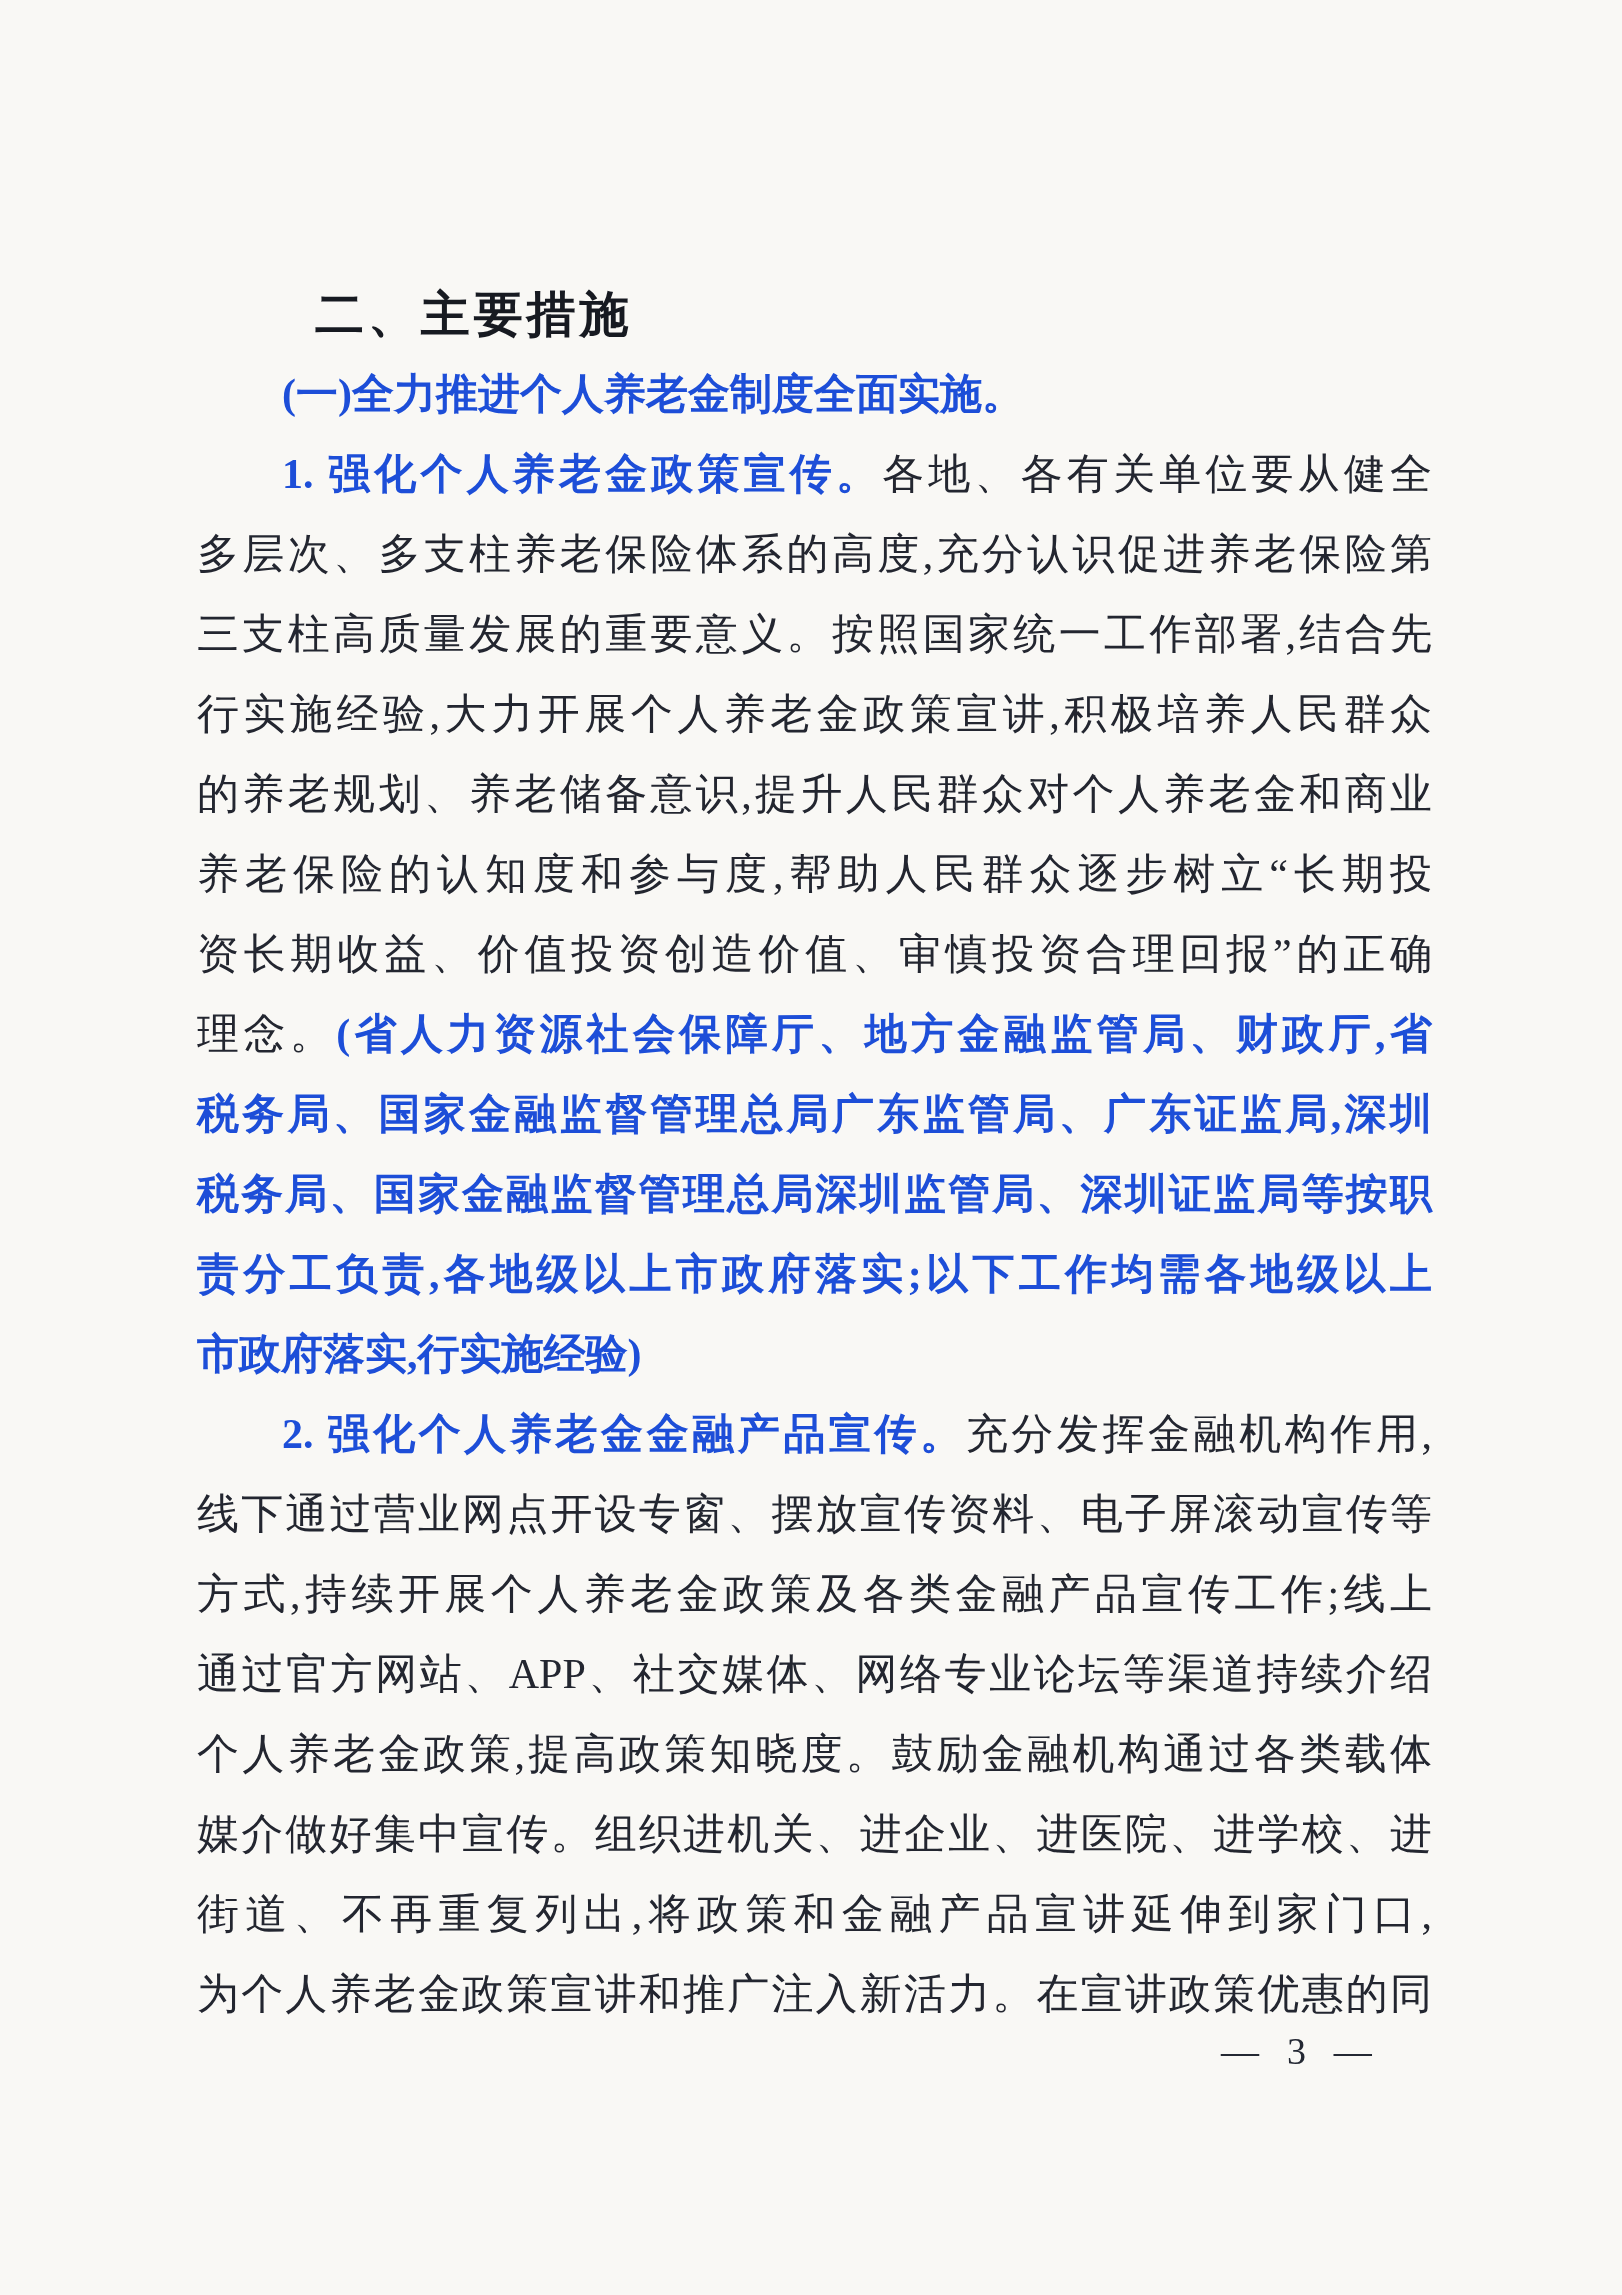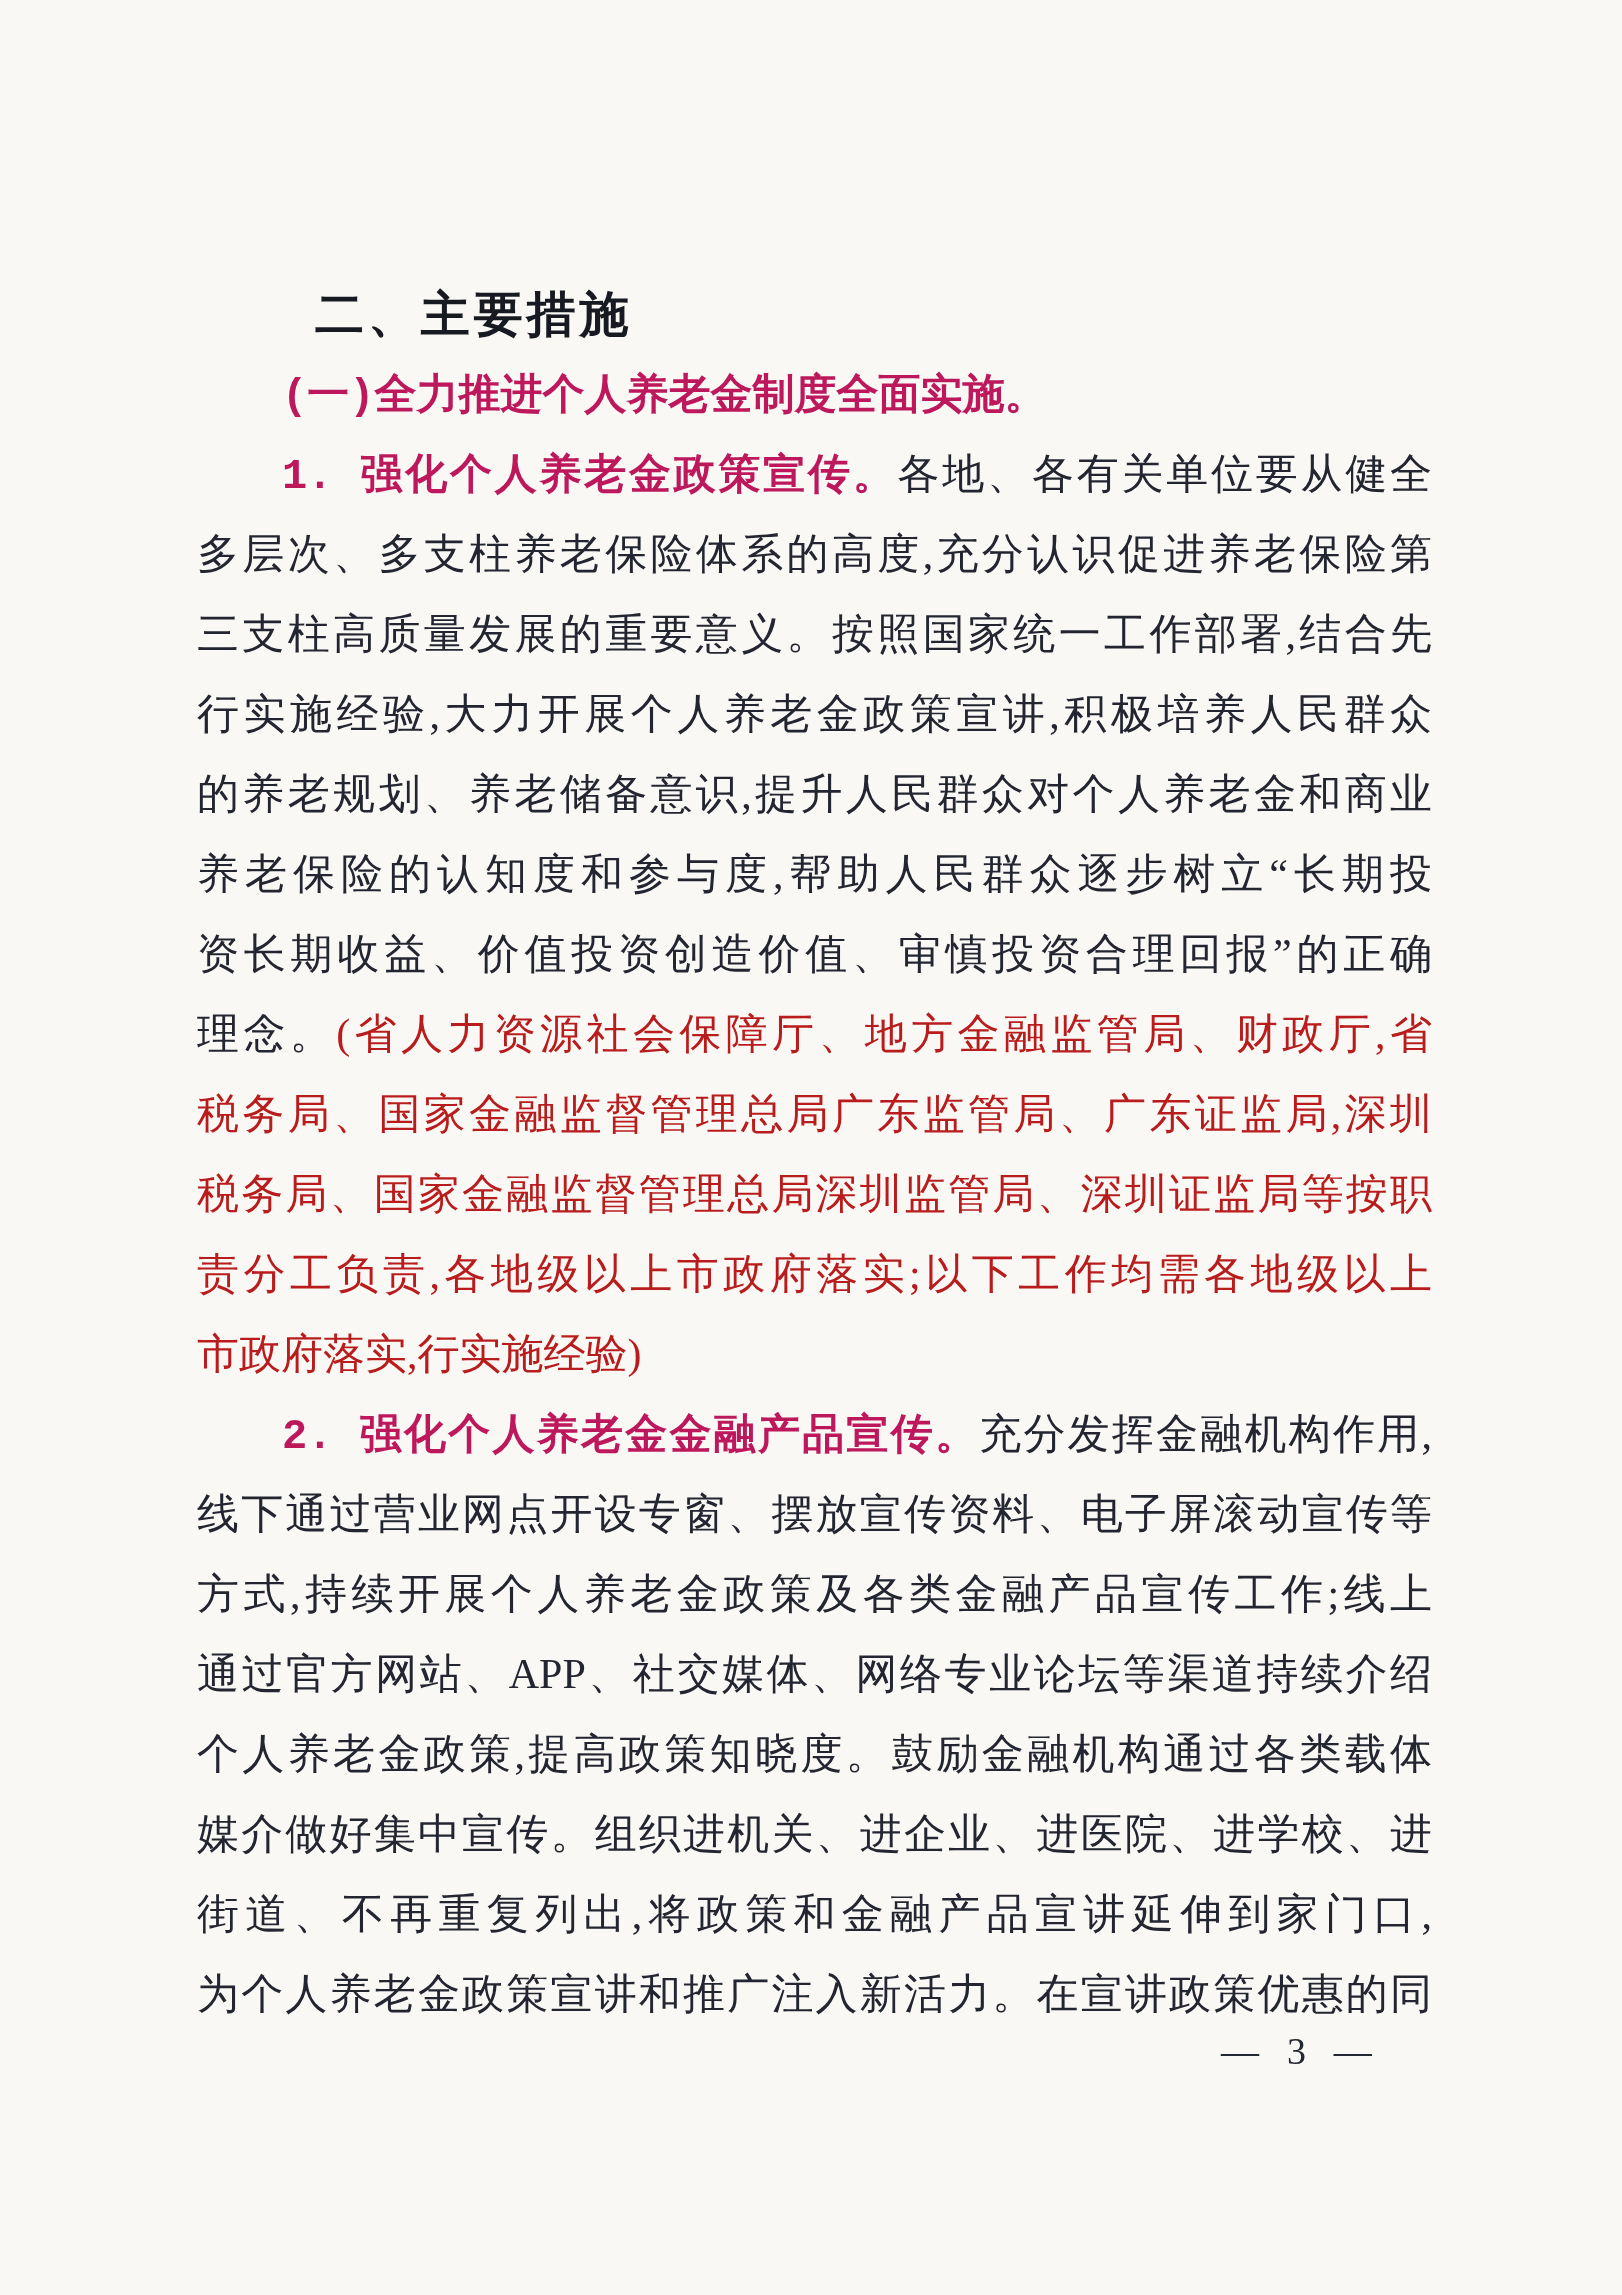--- a/index.html
+++ b/index.html
@@ -38,29 +38,28 @@
   .seg-hei {
     font-family: "Liberation Sans", sans-serif;
     font-weight: 700;
     font-size: 49px;
     color: #171a21;
     letter-spacing: 3.9px;
     margin-left: 33px;
   }
   .seg-kaibold {
     font-weight: 700;
-    color: #be185d;
-    font-family: Liberation Mono, monospace;
+    color: #1d4ed8;
   }
   .seg-body {
     font-weight: 400;
   }
   .seg-kai {
-    font-weight: 400;
-    color: #b91c1c;
+    font-weight: 700;
+    color: #1d4ed8;
   }
   .page-number {
     position: absolute;
     left: 1221px;
     top: 2025px;
     width: 158px;
     font-size: 38px;
     line-height: 53px;
     color: #242833;
     text-align: center;

